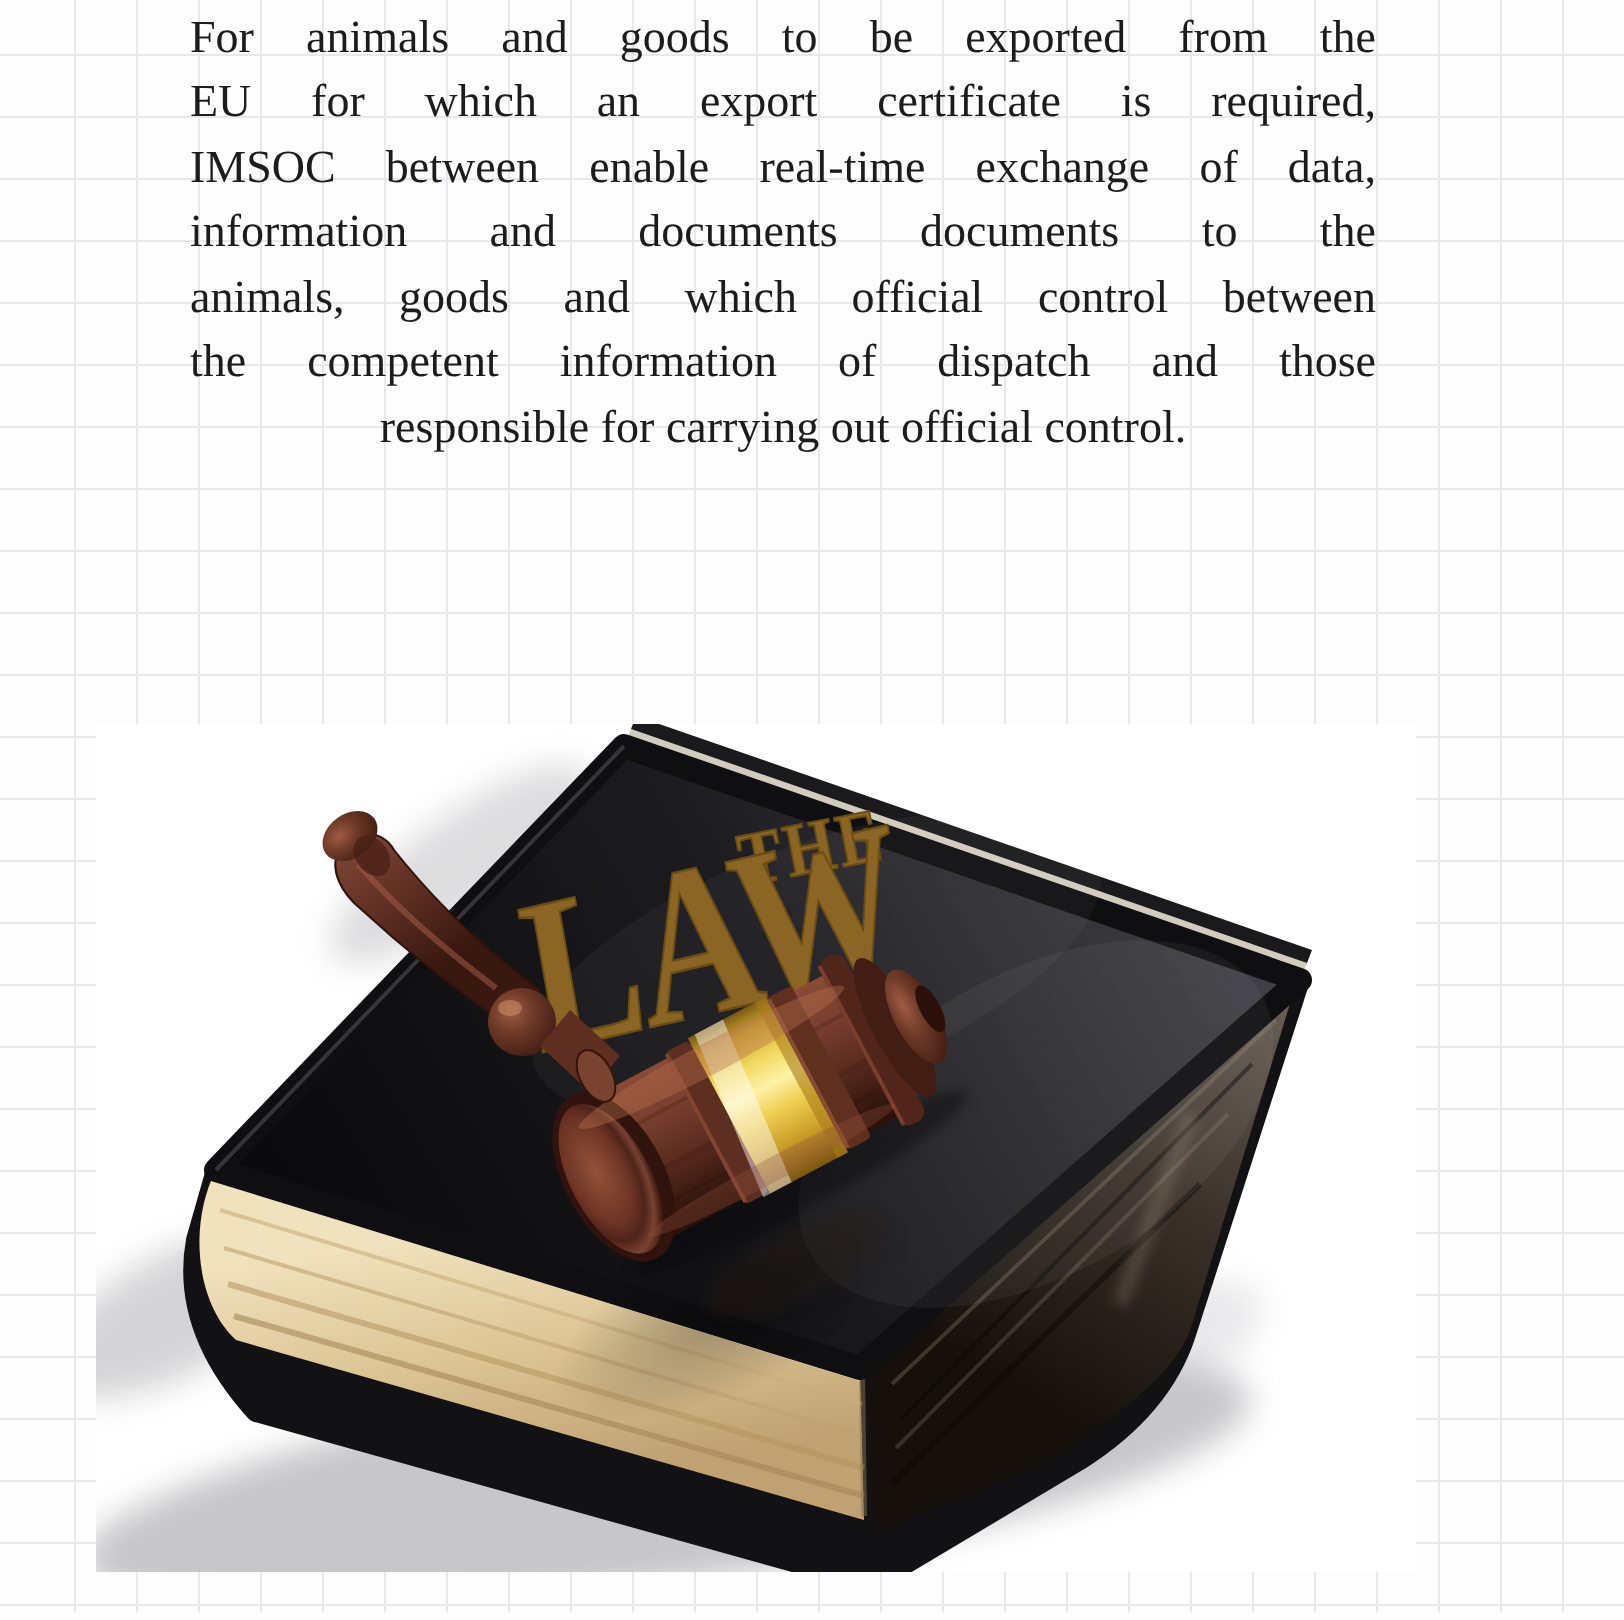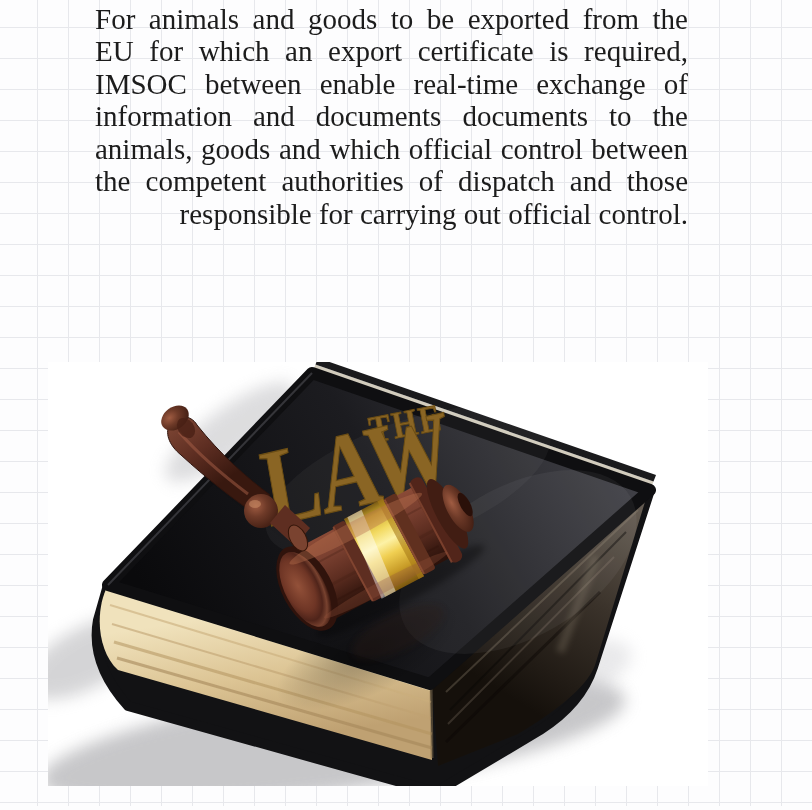--- a/index.html
+++ b/index.html
@@ -11,44 +11,44 @@
   
   .grid-h{position:absolute;left:0;top:0;right:0;bottom:4px;
     background-image:linear-gradient(to bottom,#e7e8ec 1px,transparent 1px);
     background-size:100% 31px;background-position:0 27px;}
   .grid-v{position:absolute;left:30px;top:0;right:0;bottom:4px;
     background-image:linear-gradient(to right,#e7e8ec 1px,transparent 1px);
     background-size:31px 100%;background-position:7px 0;}
   
   .text-block{
     position:absolute;left:95px;top:3px;width:593px;
-    font-size:29px;line-height:32.45px;color:#1c1c1c;
+    font-size:23px;line-height:32.45px;color:#1c1c1c;
   }
   .jline{text-align:justify;text-align-last:justify;height:32.45px;overflow:hidden;white-space:normal;}
-  .lastline{text-align:right;height:32.45px;}
+  .lastline{text-align:center;height:32.45px;}
   
   .photo{
     position:absolute;left:48px;top:362px;width:660px;height:424px;
     background:#ffffff;
   }
   .photo svg{display:block;width:660px;height:424px;}
 </style>
 </head>
 <body>
 
 <div class="grid-h"></div>
 <div class="grid-v"></div>
 
 <div class="text-block">
   <div class="jline">For animals and goods to be exported from the</div>
   <div class="jline">EU for which an export certificate is required,</div>
   <div class="jline">IMSOC between enable real-time exchange of data,</div>
   <div class="jline">information and documents documents to the</div>
   <div class="jline">animals, goods and which official control between</div>
-  <div class="jline">the competent authorities of dispatch and those</div>
+  <div class="jline">the competent information of dispatch and those</div>
   <div class="lastline">responsible for carrying out official control.</div>
 </div>
 
 <div class="photo">
 <svg viewBox="0 0 660 424" xmlns="http://www.w3.org/2000/svg">
   <defs>
     <filter id="fsoft" x="-40%" y="-40%" width="180%" height="180%">
           <feGaussianBlur stdDeviation="8"></feGaussianBlur>
         </filter>
     <filter id="fsoft2" x="-40%" y="-40%" width="180%" height="180%">

